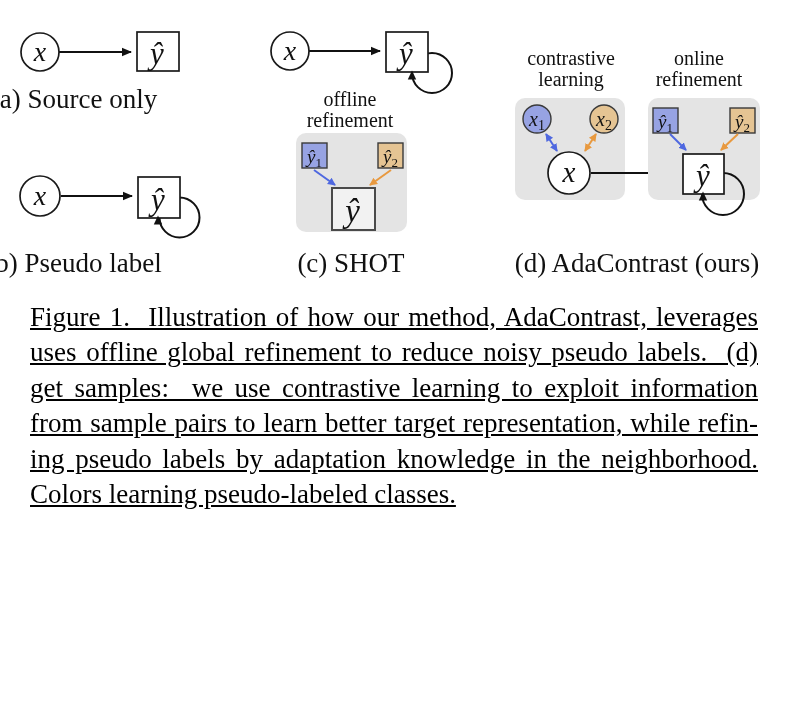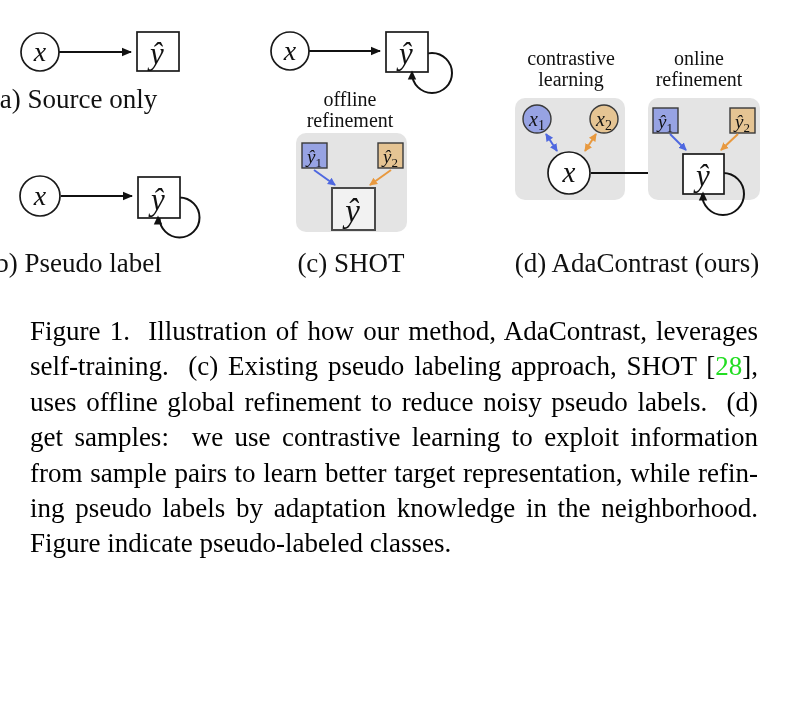--- a/index.html
+++ b/index.html
@@ -20,22 +20,22 @@
   .loop    { stroke:#111; stroke-width:2; fill:none; }
   .bedge   { stroke:#4f68e0; stroke-width:2; fill:none; }
   .oedge   { stroke:#e8993f; stroke-width:2; fill:none; }
   .mlabel  { font-family:"Liberation Serif","DejaVu Serif",serif; font-style:italic; fill:#111; }
   .plabel  { font-family:"Liberation Serif","DejaVu Serif",serif; font-size:27px; fill:#111; }
   .slabel  { font-family:"Liberation Serif","DejaVu Serif",serif; font-size:20px; fill:#111; }
   .subnum  { font-style:normal; }
 
   
   #caption {
-    position:absolute; left:30px; top:314px; width:728px;
-    font-size:27px; line-height:35.4px; color:#000;
+    position:absolute; left:30px; top:300px; width:728px;
+    font-size:27px; line-height:35.4px; color:#000;text-decoration:underline;
   }
   .cap-line { text-align:justify; text-align-last:justify; height:35.4px; white-space:normal; }
   .cap-line.last { text-align-last:left; }
   .cite { color:#22dd22; }
 </style>
 </head>
 <body>
 
 <div id="page">
 
@@ -138,21 +138,20 @@
       <rect class="node" x="683" y="154" width="41" height="40"></rect>
       <text class="mlabel" x="703" y="186" font-size="31" text-anchor="middle">ŷ</text>
       <path d="M703,191.5 L698.8,200.5 L707.2,200.5 Z" fill="#111"></path>
 
       <text class="plabel" x="637" y="272" text-anchor="middle">(d) AdaContrast (ours)</text>
     </g>
   </svg>
 
   <div id="caption">
     <div class="cap-line"><span>Figure 1.&nbsp; Illustration of how our method, AdaContrast, leverages</span><span class="cite"></span><span></span></div>
-    <div class="cap-line"><span>self-training.&nbsp; (c) Existing pseudo labeling approach, SHOT [</span><span class="cite">28</span><span>],</span></div>
     <div class="cap-line"><span>uses offline global refinement to reduce noisy pseudo labels.&nbsp; (d)</span><span class="cite"></span><span></span></div>
     <div class="cap-line"><span>get samples:&nbsp; we use contrastive learning to exploit information</span><span class="cite"></span><span></span></div>
     <div class="cap-line"><span>from sample pairs to learn better target representation, while refin-</span><span class="cite"></span><span></span></div>
     <div class="cap-line"><span>ing pseudo labels by adaptation knowledge in the neighborhood.</span><span class="cite"></span><span></span></div>
-    <div class="cap-line last"><span>Figure indicate pseudo-labeled classes.</span><span class="cite"></span><span></span></div>
+    <div class="cap-line last"><span>Colors learning pseudo-labeled classes.</span><span class="cite"></span><span></span></div>
   </div>
 
 </div>
 
 </body></html>

